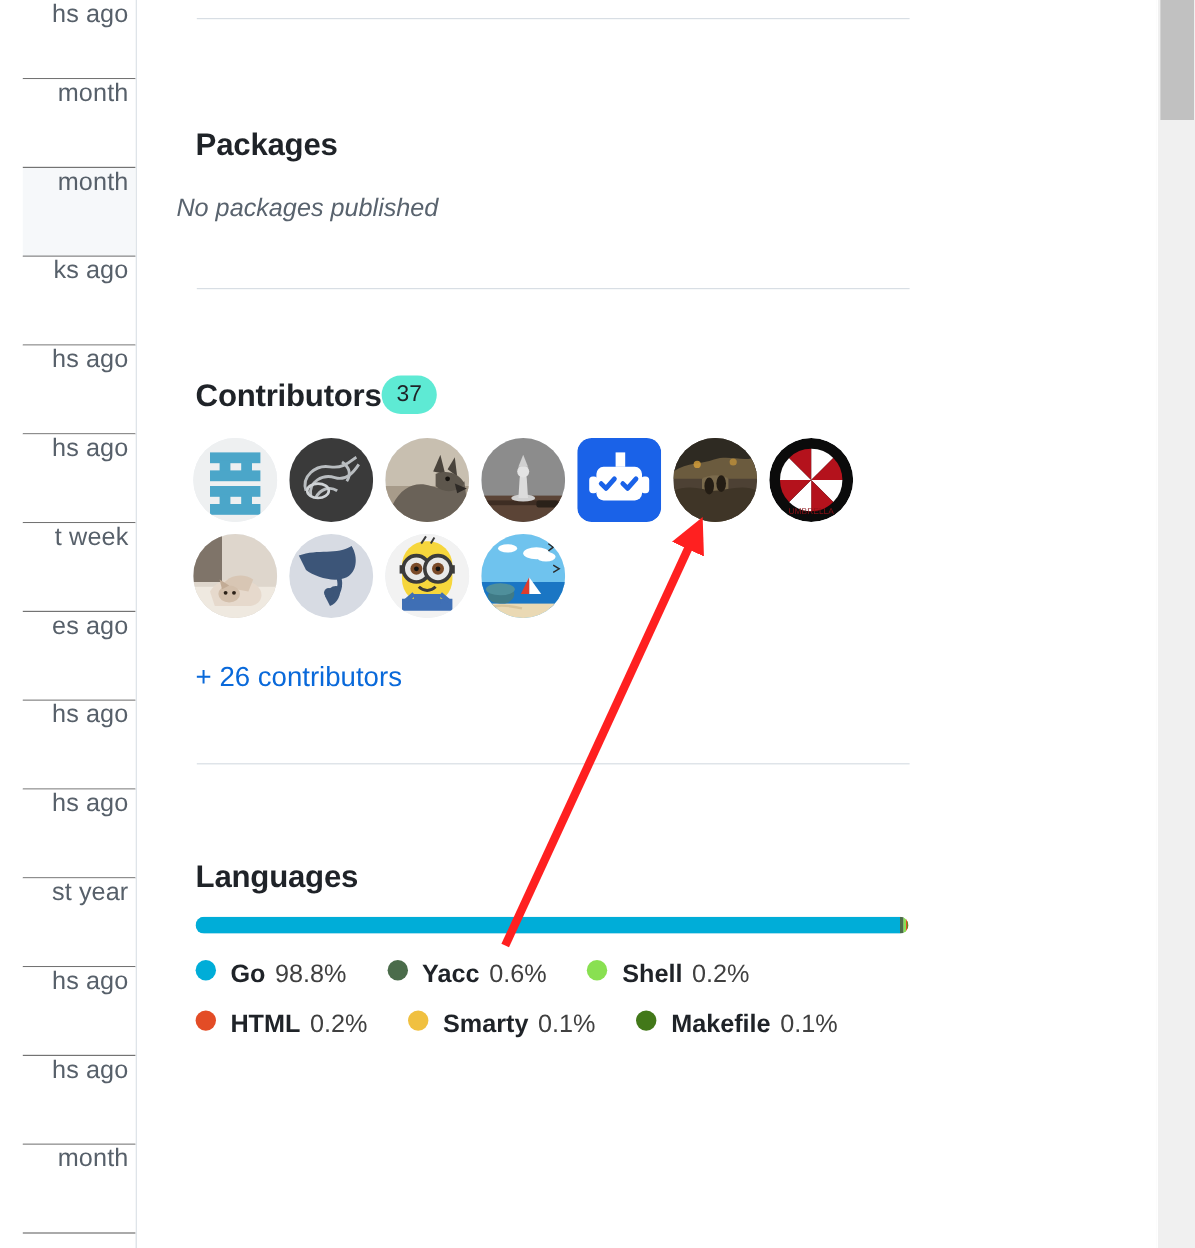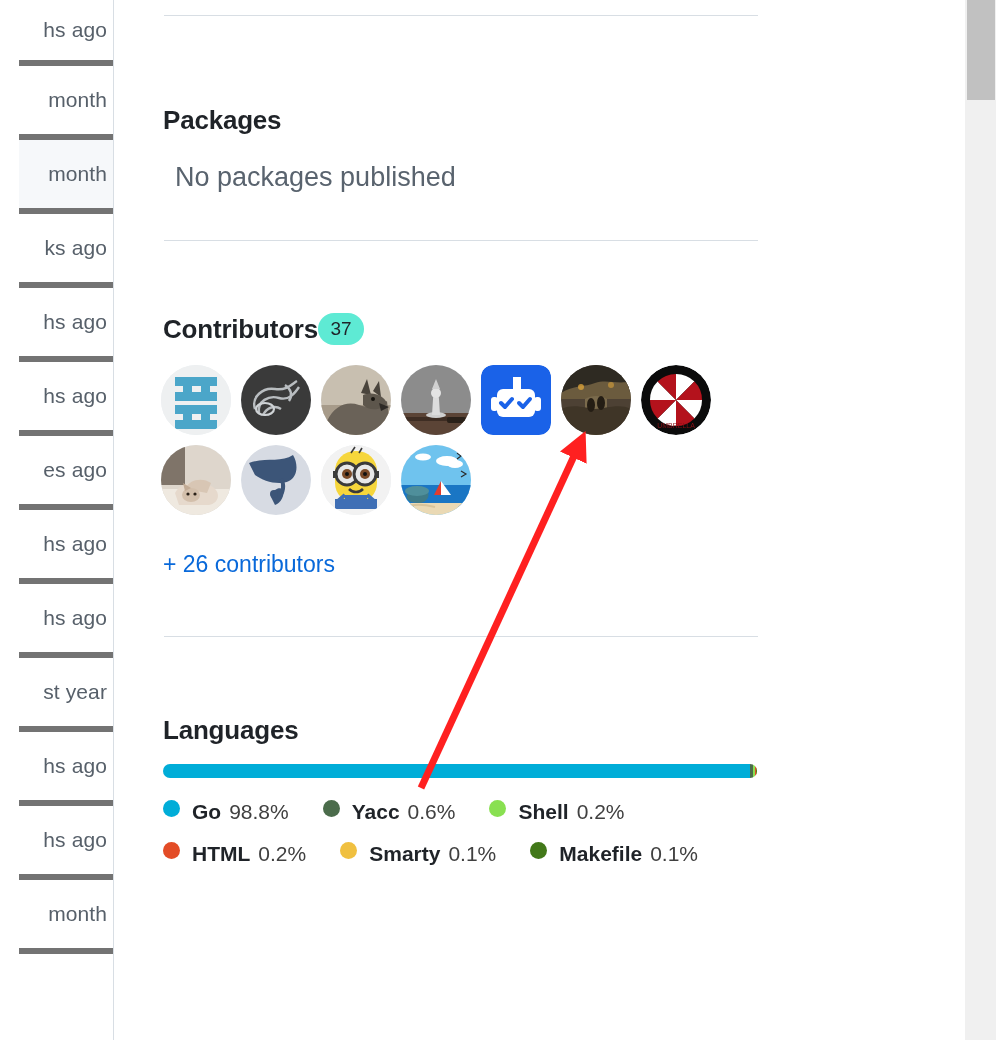--- a/index.html
+++ b/index.html
@@ -19,23 +19,22 @@
     position: absolute;
     left: 0; top: 0;
     width: 114px; height: 1040px;
     background: #ffffff;
     border-right: 1px solid #d8dee4;
     overflow: hidden;
   }
   .table-row {
     position: relative;
     height: 74px;
-    border-bottom: 6px solid #737373;
+    border-bottom: 1px solid #737373;
     display: flex;
-    align-items: center;
     justify-content: flex-end;
     padding-right: 6px;
     background: #ffffff;
     margin-left: 19px;
   }
   .table-row.highlighted { background: #f6f8fa; }
   .table-row .cell-text {
     font-size: 21px;
     color: #57606a;
     white-space: nowrap;
@@ -92,24 +91,25 @@
     border-radius: 16px;
     background: #5eead4;
     color: #1f2328;
     font-size: 19px;
     font-weight: 400;
     line-height: 1;
   }
 
   #packages-empty {
     position: absolute;
-    left: 60px; top: 161px;
-    font-size: 27px;
+    left: 32px; top: 161px;
+    font-size: 21px;
     color: #59636e;
     line-height: 1.2;
+    font-style: italic;
   }
 
   
   #avatar-grid {
     position: absolute;
     left: 46px; top: 365px;
     width: 560px;
     display: flex;
     flex-wrap: wrap;
     gap: 10px 10px;
@@ -227,20 +227,23 @@
         <span class="cell-text">month</span>
       </div>
       <div class="table-row">
         <span class="cell-text">ks ago</span>
       </div>
       <div class="table-row">
         <span class="cell-text">hs ago</span>
       </div>
       <div class="table-row">
         <span class="cell-text">hs ago</span>
+      </div>
+      <div class="table-row">
+        <span class="cell-text">t week</span>
       </div>
       <div class="table-row">
         <span class="cell-text">es ago</span>
       </div>
       <div class="table-row">
         <span class="cell-text">hs ago</span>
       </div>
       <div class="table-row">
         <span class="cell-text">hs ago</span>
       </div>

